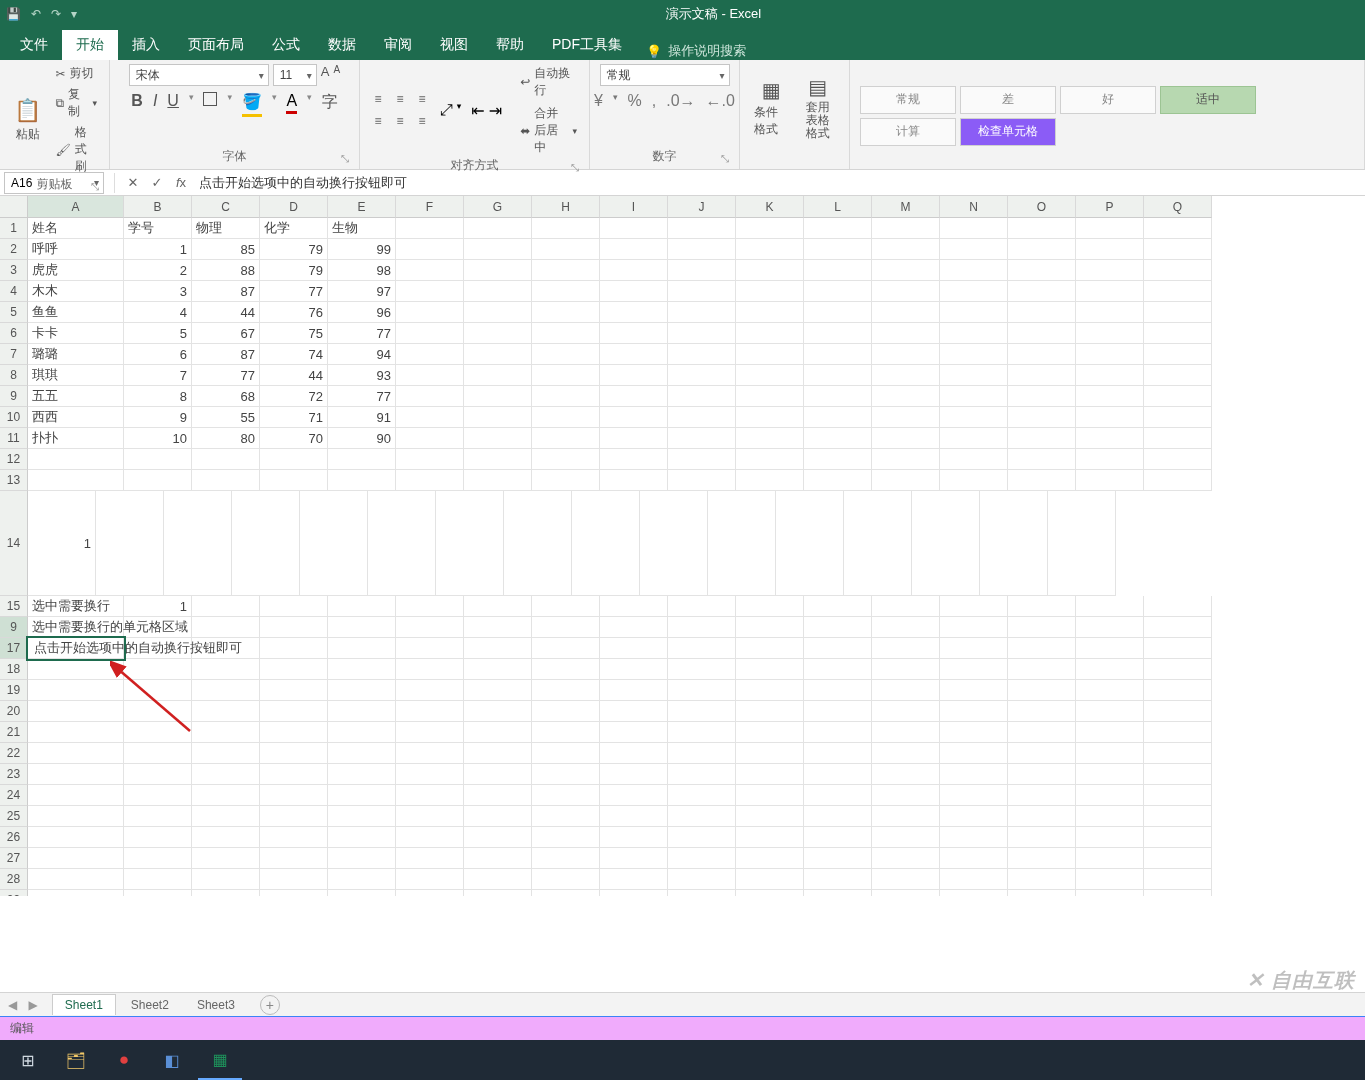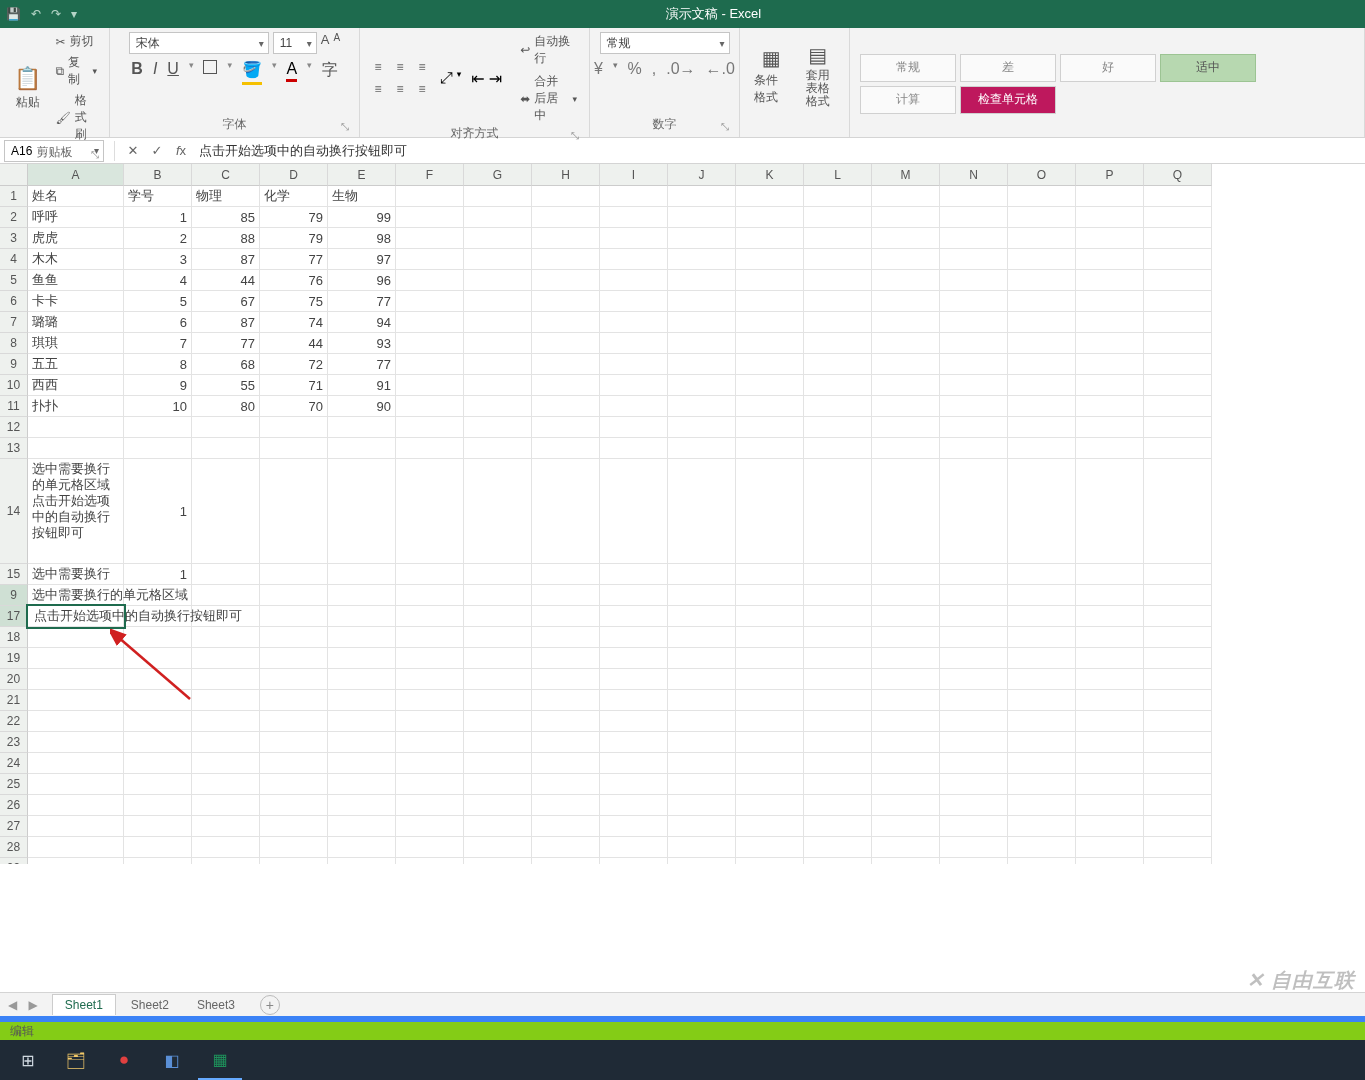--- a/index.html
+++ b/index.html
@@ -41,21 +41,21 @@
 .underline { text-decoration:underline; }
 .border-icon { width:14px; height:14px; border:1px solid #555; display:inline-block; }
 .fontcolor { display:inline-block; position:relative; }
 .fontcolor::after { content:""; display:block; height:3px; background:#c00; margin-top:1px; }
 
 .align-grid { display:grid; grid-template-columns:repeat(3,20px); grid-template-rows:repeat(2,20px); gap:2px; }
 .align-grid span { font-size:12px; color:#666; text-align:center; line-height:18px; }
 
 .style-box { width:96px; height:28px; border:1px solid #d0d0d0; background:#fafafa; font-size:12px; display:flex; align-items:center; justify-content:center; color:#888; margin:2px; }
 .style-box.hl { background:#b7d8b0; color:#555; border-color:#9cc493; }
-.style-box.dark { background:#be185d; color:#fff; }
+.style-box.dark { background:#8b5cf6; color:#fff; }
 
 
 .fbar { height:26px; border-bottom:1px solid #d4d4d4; display:flex; align-items:center; background:#fff; }
 .namebox { width:100px; height:22px; border:1px solid #c5c5c5; margin:0 4px; font-size:12px; padding:0 6px; display:flex; align-items:center; position:relative; }
 .namebox::after { content:"▾"; position:absolute; right:4px; font-size:10px; color:#666; }
 .fbar .sep { width:1px; height:20px; background:#ddd; margin:0 6px; }
 .fbar .fx-btn { width:24px; text-align:center; color:#666; font-size:13px; }
 .fbar .formula { flex:1; font-size:13px; color:#333; padding-left:6px; }
 
 
@@ -87,21 +87,21 @@
 
 .sheettabs { position:absolute; left:0; right:0; bottom:24px; height:24px; background:#f3f3f3; border-top:1px solid #d4d4d4; display:flex; align-items:center; padding:0 8px; font-size:12px; }
 .sheettabs .nav { color:#999; margin-right:10px; letter-spacing:4px; }
 .stab { padding:3px 12px; border:1px solid #ccc; border-bottom:none; background:#fff; margin-right:2px; color:#1e6b4e; }
 .stab.inactive { background:#f3f3f3; color:#666; border-color:transparent; }
 .addsheet { width:20px; height:20px; border:1px solid #bbb; border-radius:50%; display:flex; align-items:center; justify-content:center; margin-left:10px; color:#888; font-size:14px; }
 .hscroll { position:absolute; right:20px; bottom:26px; width:160px; height:16px; background:#f0f0f0; border:1px solid #ddd; }
 .hscroll .thumb { position:absolute; left:12px; top:1px; bottom:1px; width:50px; background:#cdcdcd; }
 
 
-.status { position:absolute; left:0; right:0; bottom:0; height:24px; background:#84cc16; border-top:6px solid #3b82f6; font-size:12px; color:#555; display:flex; align-items:center; padding:0 10px; }
+.status { position:absolute; left:0; right:0; bottom:0; height:24px; background:#f0abfc; border-top:1px solid #3b82f6; font-size:12px; color:#555; display:flex; align-items:center; padding:0 10px; }
 
 
 .taskbar { position:absolute; left:0; right:0; bottom:0; height:40px; background:#1f2a36; display:flex; align-items:center; padding:0 6px; gap:4px; }
 .taskbar .tbtn { width:44px; height:40px; display:flex; align-items:center; justify-content:center; color:#cfd8e0; font-size:16px; }
 .taskbar .tbtn.active { border-bottom:2px solid #66aaff; }
 .watermark { position:absolute; right:10px; bottom:46px; font-size:20px; font-weight:bold; color:rgba(0,0,0,.25); font-style:italic; letter-spacing:1px; pointer-events:none; }
 
 
 .appwin { position:absolute; left:0; top:0; right:0; bottom:40px; background:#fff; }
 </style>
@@ -113,20 +113,36 @@
   <div class="titlebar">
     <div class="qat">
       <span>💾</span>
       <span>↶</span>
       <span>↷</span>
       <span>▾</span>
     </div>
     <div class="doc">演示文稿 - Excel</div>
   </div>
 
+  <div class="tabbar" id="tabbar">
+      <div class="tab">文件</div>
+      <div class="tab active">开始</div>
+      <div class="tab">插入</div>
+      <div class="tab">页面布局</div>
+      <div class="tab">公式</div>
+      <div class="tab">数据</div>
+      <div class="tab">审阅</div>
+      <div class="tab">视图</div>
+      <div class="tab">帮助</div>
+      <div class="tab">PDF工具集</div>
+      <div class="search">
+        <span class="bulb">💡</span>
+        <span>操作说明搜索</span>
+      </div>
+    </div>
 
   <div class="ribbon">
 
     <div class="group" style="width:110px">
       <div class="body">
         <div class="btn-lg">
           <span class="icon" style="font-size:22px">📋</span>
           <span>粘贴</span>
         </div>
         <div class="col" style="margin-left:4px">
@@ -553,21 +569,20 @@
           <div class="cell"></div>
           <div class="cell"></div>
           <div class="cell"></div>
           <div class="cell"></div>
           <div class="cell"></div>
           <div class="cell"></div>
           <div class="cell"></div>
           <div class="cell"></div>
         </div>
         <div class="crow tall">
-          <div class="cell first wrap">选中需要换行的单元格区域 点击开始选项中的自动换行按钮即可</div>
           <div class="cell num">1</div>
           <div class="cell"></div>
           <div class="cell"></div>
           <div class="cell"></div>
           <div class="cell"></div>
           <div class="cell"></div>
           <div class="cell"></div>
           <div class="cell"></div>
           <div class="cell"></div>
           <div class="cell"></div>

